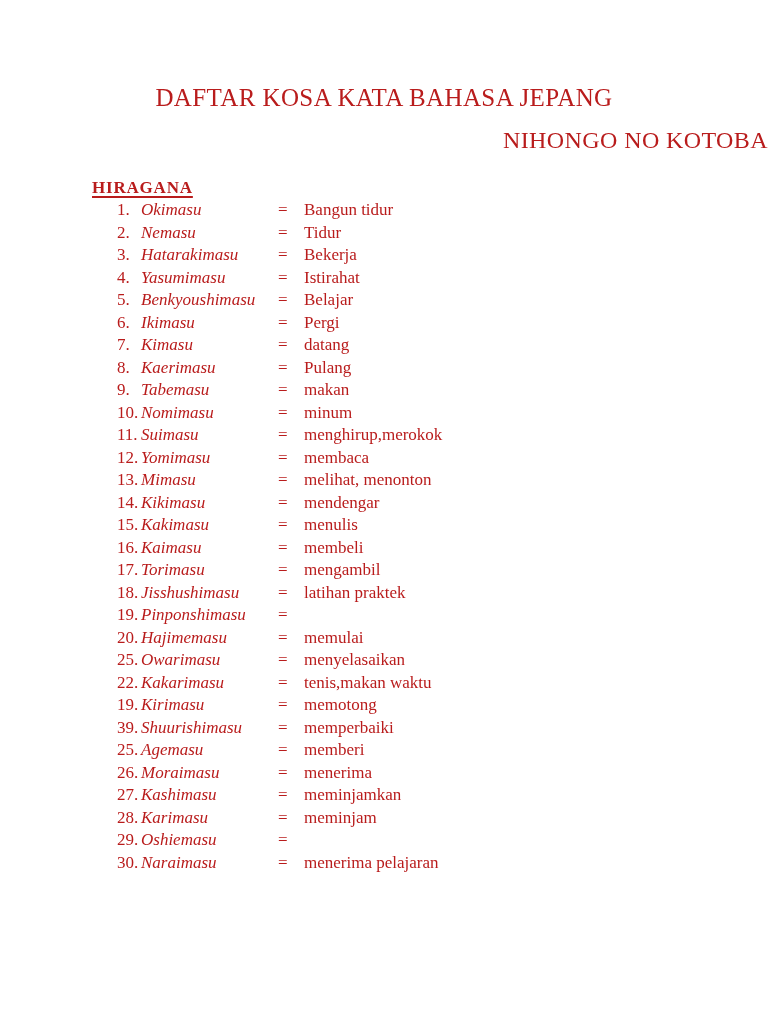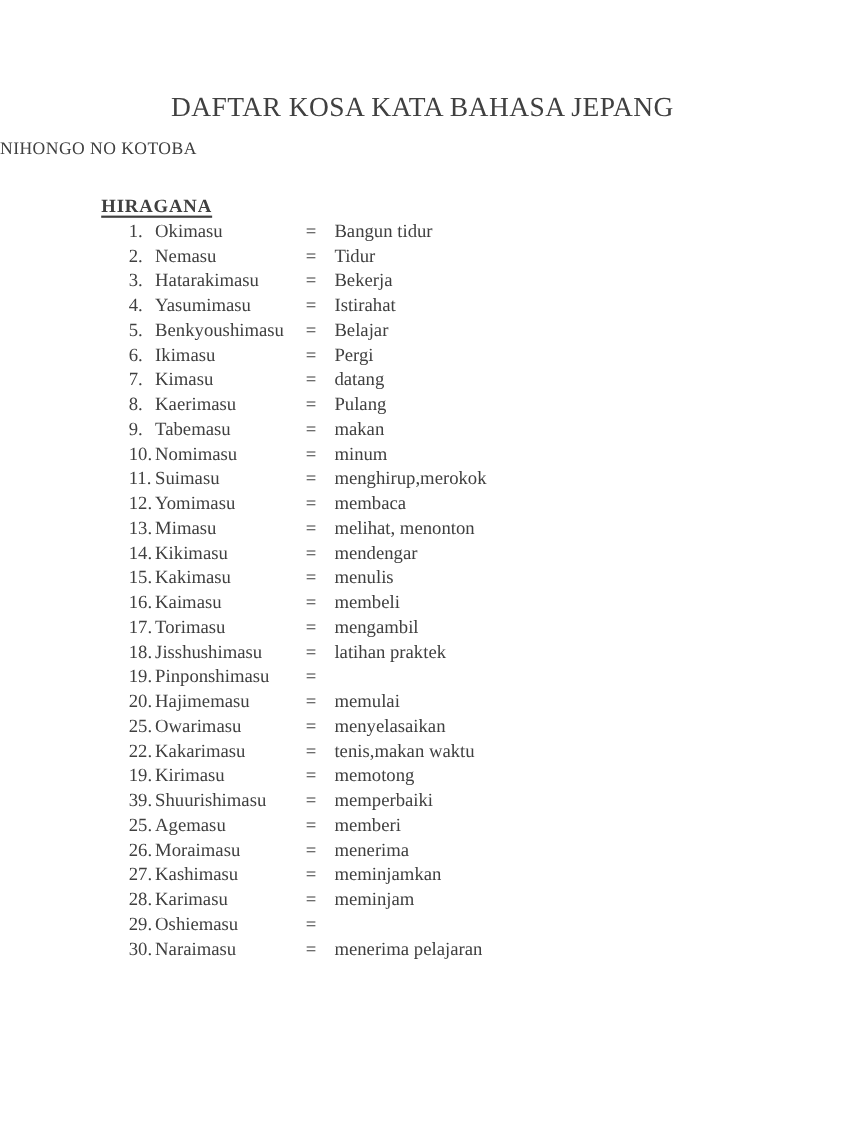--- a/index.html
+++ b/index.html
@@ -7,40 +7,40 @@
     padding: 0;
     background: #ffffff;
   }
   .page {
     position: relative;
     width: 768px;
     height: 1024px;
     background: #ffffff;
     overflow: hidden;
     font-family: "Liberation Serif", "DejaVu Serif", serif;
-    color: #404040;
+    color: #b91c1c;
   }
   .doc-title {
     position: absolute;
     top: 84px;
     left: 0;
     width: 768px;
     text-align: center;
     font-size: 25px;
     letter-spacing: 0.4px;
     line-height: 1.1;
     white-space: nowrap;
   }
   .doc-subtitle {
     position: absolute;
     top: 127px;
     left: 0;
     width: 768px;
-    text-align: left;
-    font-size: 16px;
+    text-align: right;
+    font-size: 24px;
     letter-spacing: 0.4px;
     line-height: 1.1;
     white-space: nowrap;
   }
   .section-heading {
     position: absolute;
     top: 178px;
     left: 92px;
     font-size: 17px;
     font-weight: bold;
@@ -62,20 +62,21 @@
     font-size: 17px;
     white-space: nowrap;
   }
   .vocab-num {
     flex: 0 0 auto;
     width: 24px;
   }
   .vocab-word {
     flex: 0 0 auto;
     width: 137px;
+    font-style: italic;
   }
   .vocab-eq {
     flex: 0 0 auto;
     width: 26px;
   }
   .vocab-meaning {
     flex: 0 0 auto;
   }
 </style>
 </head>

